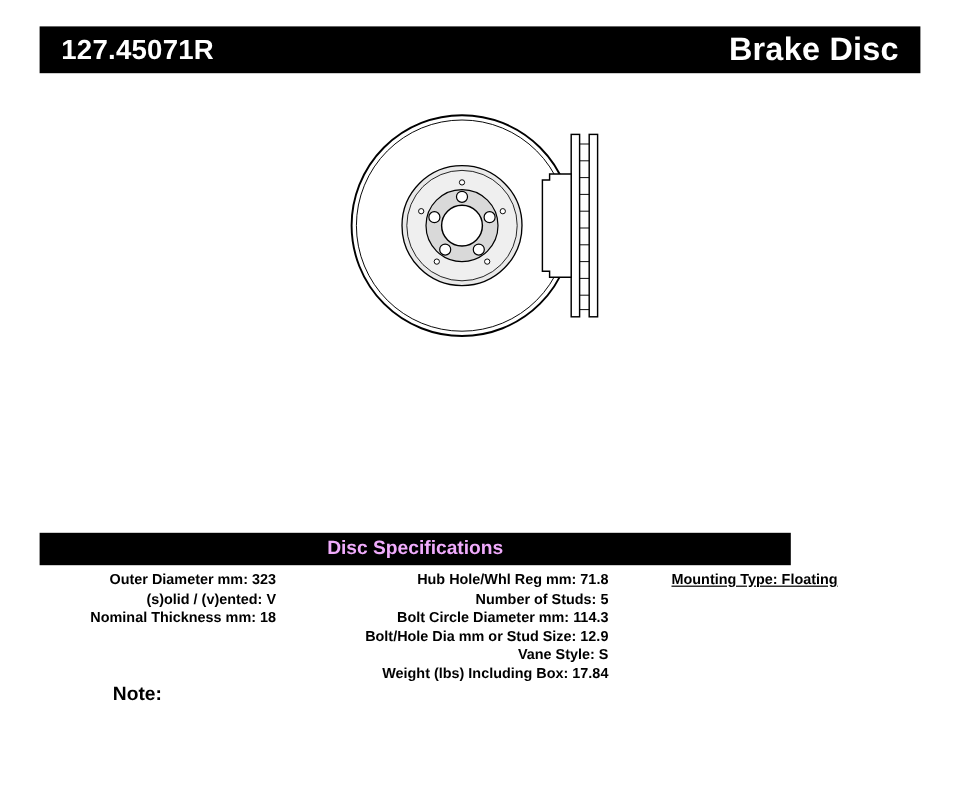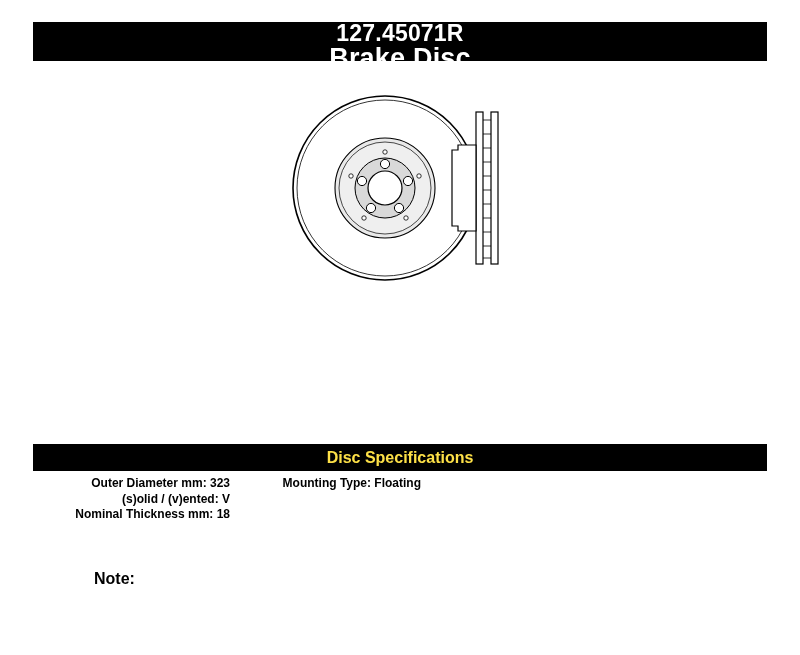--- a/index.html
+++ b/index.html
@@ -23,21 +23,20 @@
     top: 22px;
     width: 734px;
     height: 39px;
     background: #000000;
     color: #ffffff;
     display: flex;
     align-items: center;
     justify-content: space-between;
     box-sizing: border-box;
     padding: 0 18px;
-    flex-direction: column;
   }
   .part-number {
     font-size: 23px;
     font-weight: bold;
     letter-spacing: 0.2px;
     line-height: 1;
   }
   .product-type {
     font-size: 27px;
     font-weight: bold;
@@ -52,24 +51,24 @@
     top: 90px;
     width: 260px;
     height: 200px;
   }
 
   
   .spec-bar {
     position: absolute;
     left: 33px;
     top: 444px;
-    width: 734px;
+    width: 626px;
     height: 27px;
     background: #000000;
-    color: #fde047;
+    color: #f0abfc;
     display: flex;
     align-items: center;
     justify-content: center;
   }
   .spec-bar-title {
     font-size: 16px;
     font-weight: bold;
     line-height: 1;
   }
 
@@ -92,20 +91,21 @@
     width: 277px;
     text-align: right;
     padding-right: 6px;
     box-sizing: border-box;
   }
   .col-right {
     width: 254px;
     text-align: right;
     padding-right: 69px;
     box-sizing: border-box;
+    text-decoration: underline;
   }
   .spec-line {
     line-height: 15.6px;
     white-space: nowrap;
   }
 
   
   .note {
     position: absolute;
     left: 94px;
@@ -171,18 +171,26 @@
 <div class="spec-bar">
   <span class="spec-bar-title">Disc Specifications</span>
 </div>
 
 <div class="spec-columns">
   <div class="col-left">
     <div class="spec-line">Outer Diameter mm: 323</div>
     <div class="spec-line">(s)olid / (v)ented: V</div>
     <div class="spec-line">Nominal Thickness mm: 18</div>
   </div>
+  <div class="col-mid">
+    <div class="spec-line">Hub Hole/Whl Reg mm: 71.8</div>
+    <div class="spec-line">Number of Studs: 5</div>
+    <div class="spec-line">Bolt Circle Diameter mm: 114.3</div>
+    <div class="spec-line">Bolt/Hole Dia mm or Stud Size: 12.9</div>
+    <div class="spec-line">Vane Style: S</div>
+    <div class="spec-line">Weight (lbs) Including Box: 17.84</div>
+  </div>
   <div class="col-right">
     <div class="spec-line">Mounting Type: Floating</div>
   </div>
 </div>
 
 <div class="note">Note:</div>
 
 </body></html>

